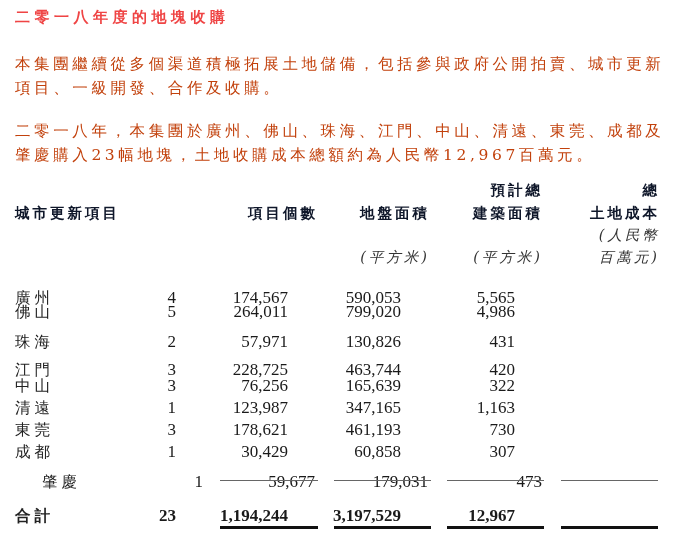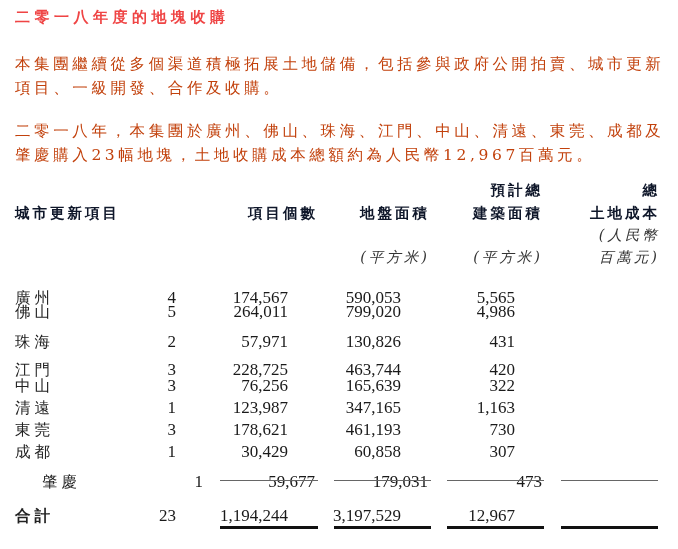--- a/index.html
+++ b/index.html
@@ -26,21 +26,21 @@
   .r { text-align: right; }
 
   .row { position: absolute; left: 0; width: 536px; height: 22px; font-size: 16px; }
   .row .city { position: absolute; left: 15px; letter-spacing: 4px; font-size: 15.5px; color: #222; }
   .row .num { position: absolute; text-align: right; font-family: "Liberation Serif", serif; font-size: 17px; color: #1a1a1a; }
   .c1 { right: 360px; }
   .c2 { right: 248px; }
   .c3 { right: 135px; }
   .c4 { right: 21px; }
   .row.total .city { font-family: Liberation Mono, monospace; font-weight: bold; }
-  .row.total .num { font-weight: normal; }
+  .row.total .num { font-weight: bold; }
 
   .rule { position: absolute; height: 1px; background: #666; }
   .rule.thick { height: 3px; background: #111; }
 </style>
 </head>
 <body>
 
 <div class="title">二零一八年度的地塊收購</div>
 <div class="para p1">本集團繼續從多個渠道積極拓展土地儲備，包括參與政府公開拍賣、城市更新項目、一級開發、合作及收購。</div>
 <div class="para p2">二零一八年，本集團於廣州、佛山、珠海、江門、中山、清遠、東莞、成都及肇慶購入23幅地塊，土地收購成本總額約為人民幣12,967百萬元。</div>

